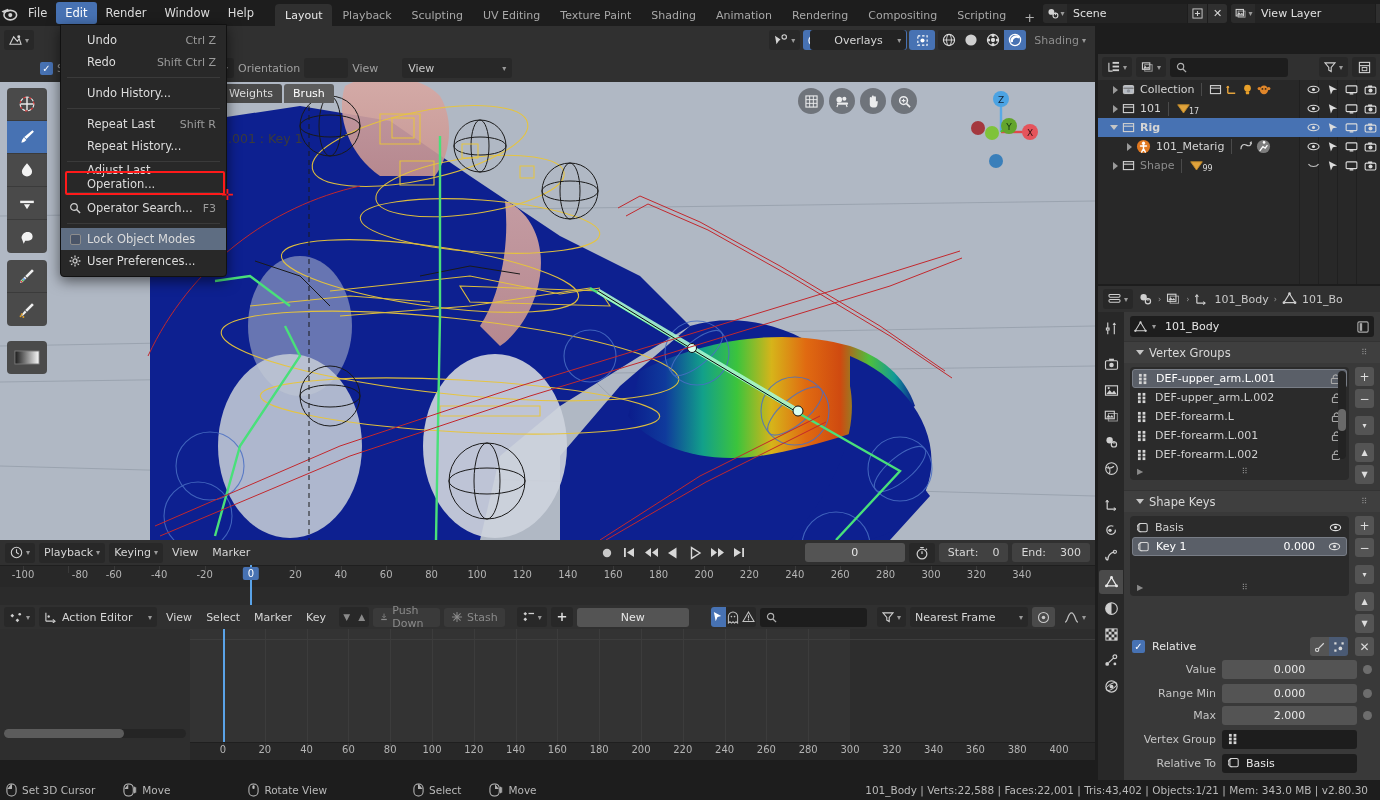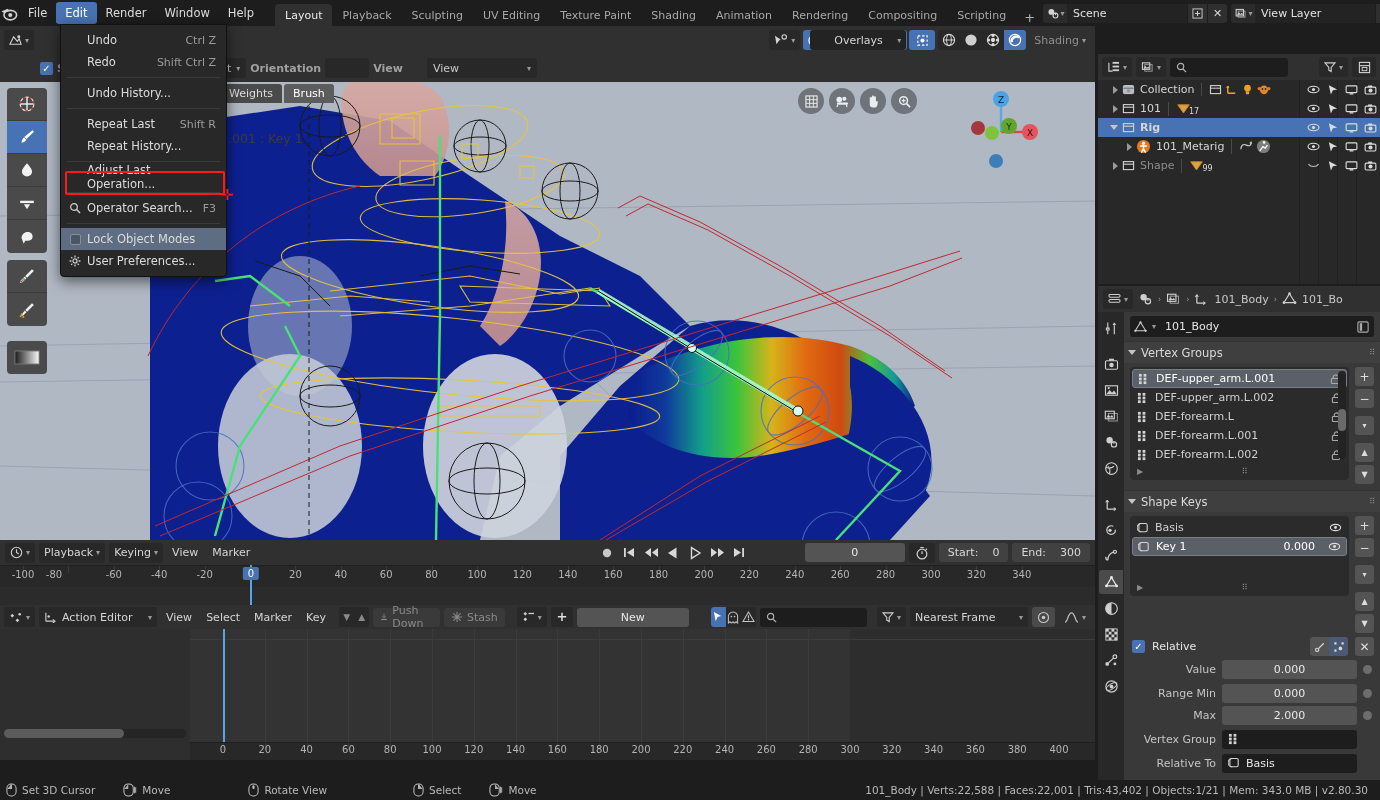--- a/index.html
+++ b/index.html
@@ -65,21 +65,21 @@
   .caret { font-size:8px; color:#9a9a9a; }
   .seg { display:flex; background:#282828; border-radius:3px; overflow:hidden; height:20px; }
   .seg > div { width:22px; height:20px; display:flex; align-items:center; justify-content:center; }
   .seg > div.on { background:#4772b3; }
 
   
   .vp-sub {
     position:absolute; left:0; top:28px; width:1095px; height:28px;
     background:#303030; display:flex; align-items:center; gap:4px; padding:0 6px; z-index:5;
   }
-  .sub-lbl { font-size:11px; color:#a0a0a0;font-weight:bold; }
+  .sub-lbl { font-size:11px; color:#a0a0a0; }
   .chk {
     width:13px; height:13px; background:#4772b3; border-radius:2px;
     display:flex; align-items:center; justify-content:center; color:#fff; font-size:10px;
   }
   .sel-box {
     height:20px; background:#282828; border-radius:3px; display:flex; align-items:center;
     justify-content:space-between; padding:0 6px; font-size:11px; color:#c9c9c9;
   }
   .tool-tabs { position:absolute; left:220px; top:58px; display:flex; gap:2px; z-index:5; }
   .tool-tab {
@@ -199,21 +199,21 @@
   .ptab { width:24px; height:24px; display:flex; align-items:center; justify-content:center;
     border-radius:3px 0 0 3px; }
   .ptab.on { background:#4a4a4a; }
   .props-body { position:absolute; left:26px; top:26px; width:256px; height:468px;
     background:#393939; overflow:hidden; }
   .id-bar {
     margin:4px 6px; height:21px; background:#1d1d1d; border-radius:3px;
     display:flex; align-items:center; padding:0 4px; gap:5px; font-size:11px;
   }
   .panel-hdr {
-    height:22px; display:flex; align-items:center; gap:5px; padding:0 4px;
+    height:22px; display:flex; align-items:center; gap:5px; padding:0 12px;
     font-size:11.5px; color:#d8d8d8; background:#3f3f3f; border-top:1px solid #333;
   }
   .list-box {
     margin:4px 6px; background:#2b2b2b; border-radius:4px; padding:2px;
     display:flex; flex-direction:column;
   }
   .lrow {
     height:19px; display:flex; align-items:center; gap:5px; padding:0 5px;
     font-size:11px; color:#d0d0d0; border-radius:3px;
   }
@@ -749,21 +749,21 @@
       </div>
       <div class="tl-se">
         <span>End:</span>
         <span>300</span>
       </div>
     </div>
     <div class="tl-ruler" id="tl-ruler">
         <div class="tickline" style="left: 23px;"></div>
         <div class="tick" style="left: 23px;">-100</div>
         <div class="tickline" style="left: 68.4px;"></div>
-        <div class="tick" style="left: 54px;">-80</div>
+        <div class="tick" style="left: 80px;">-80</div>
         <div class="tickline" style="left: 113.8px;"></div>
         <div class="tick" style="left: 113.8px;">-60</div>
         <div class="tickline" style="left: 159.2px;"></div>
         <div class="tick" style="left: 159.2px;">-40</div>
         <div class="tickline" style="left: 204.6px;"></div>
         <div class="tick" style="left: 204.6px;">-20</div>
         <div class="tickline" style="left: 250px;"></div>
         <div class="tickline" style="left: 295.4px;"></div>
         <div class="tick" style="left: 295.4px;">20</div>
         <div class="tickline" style="left: 340.8px;"></div>

